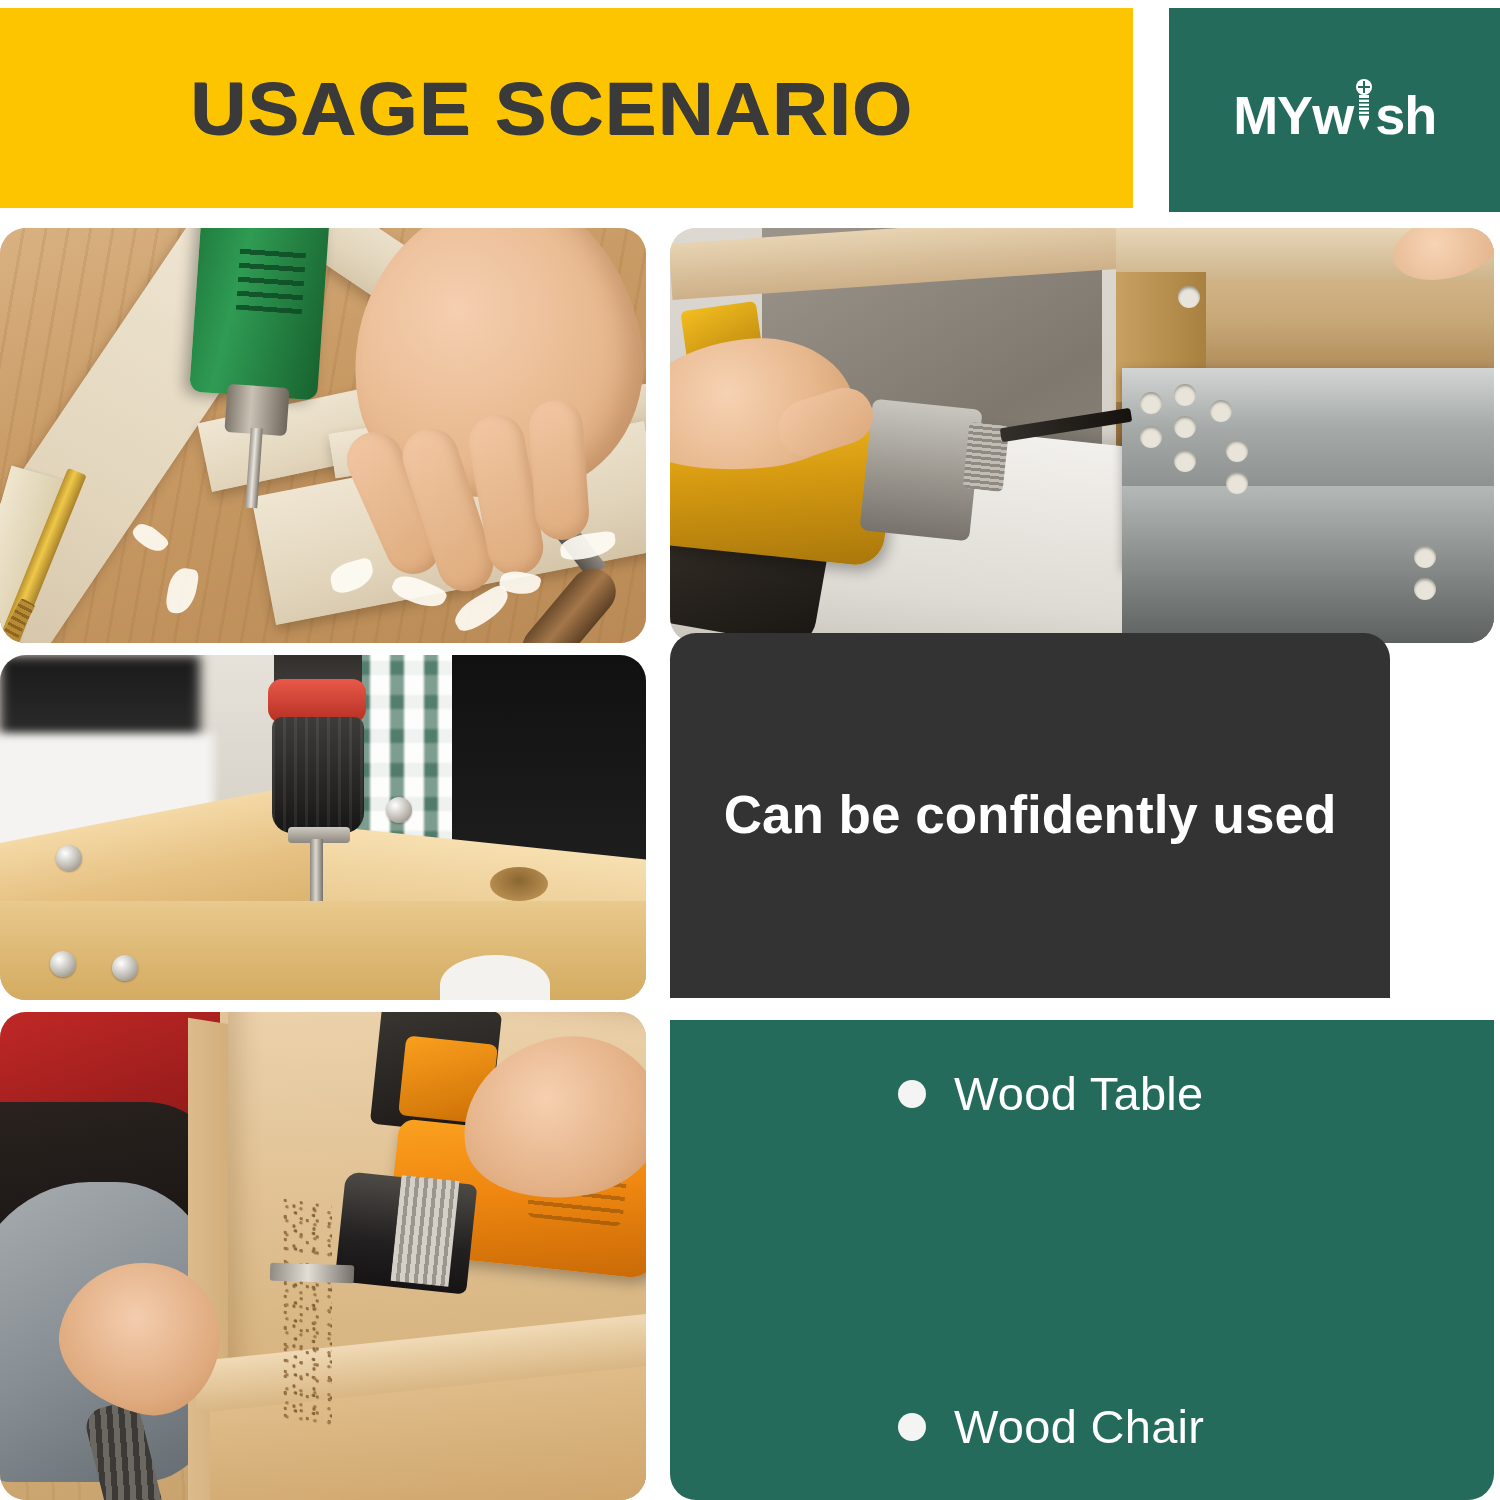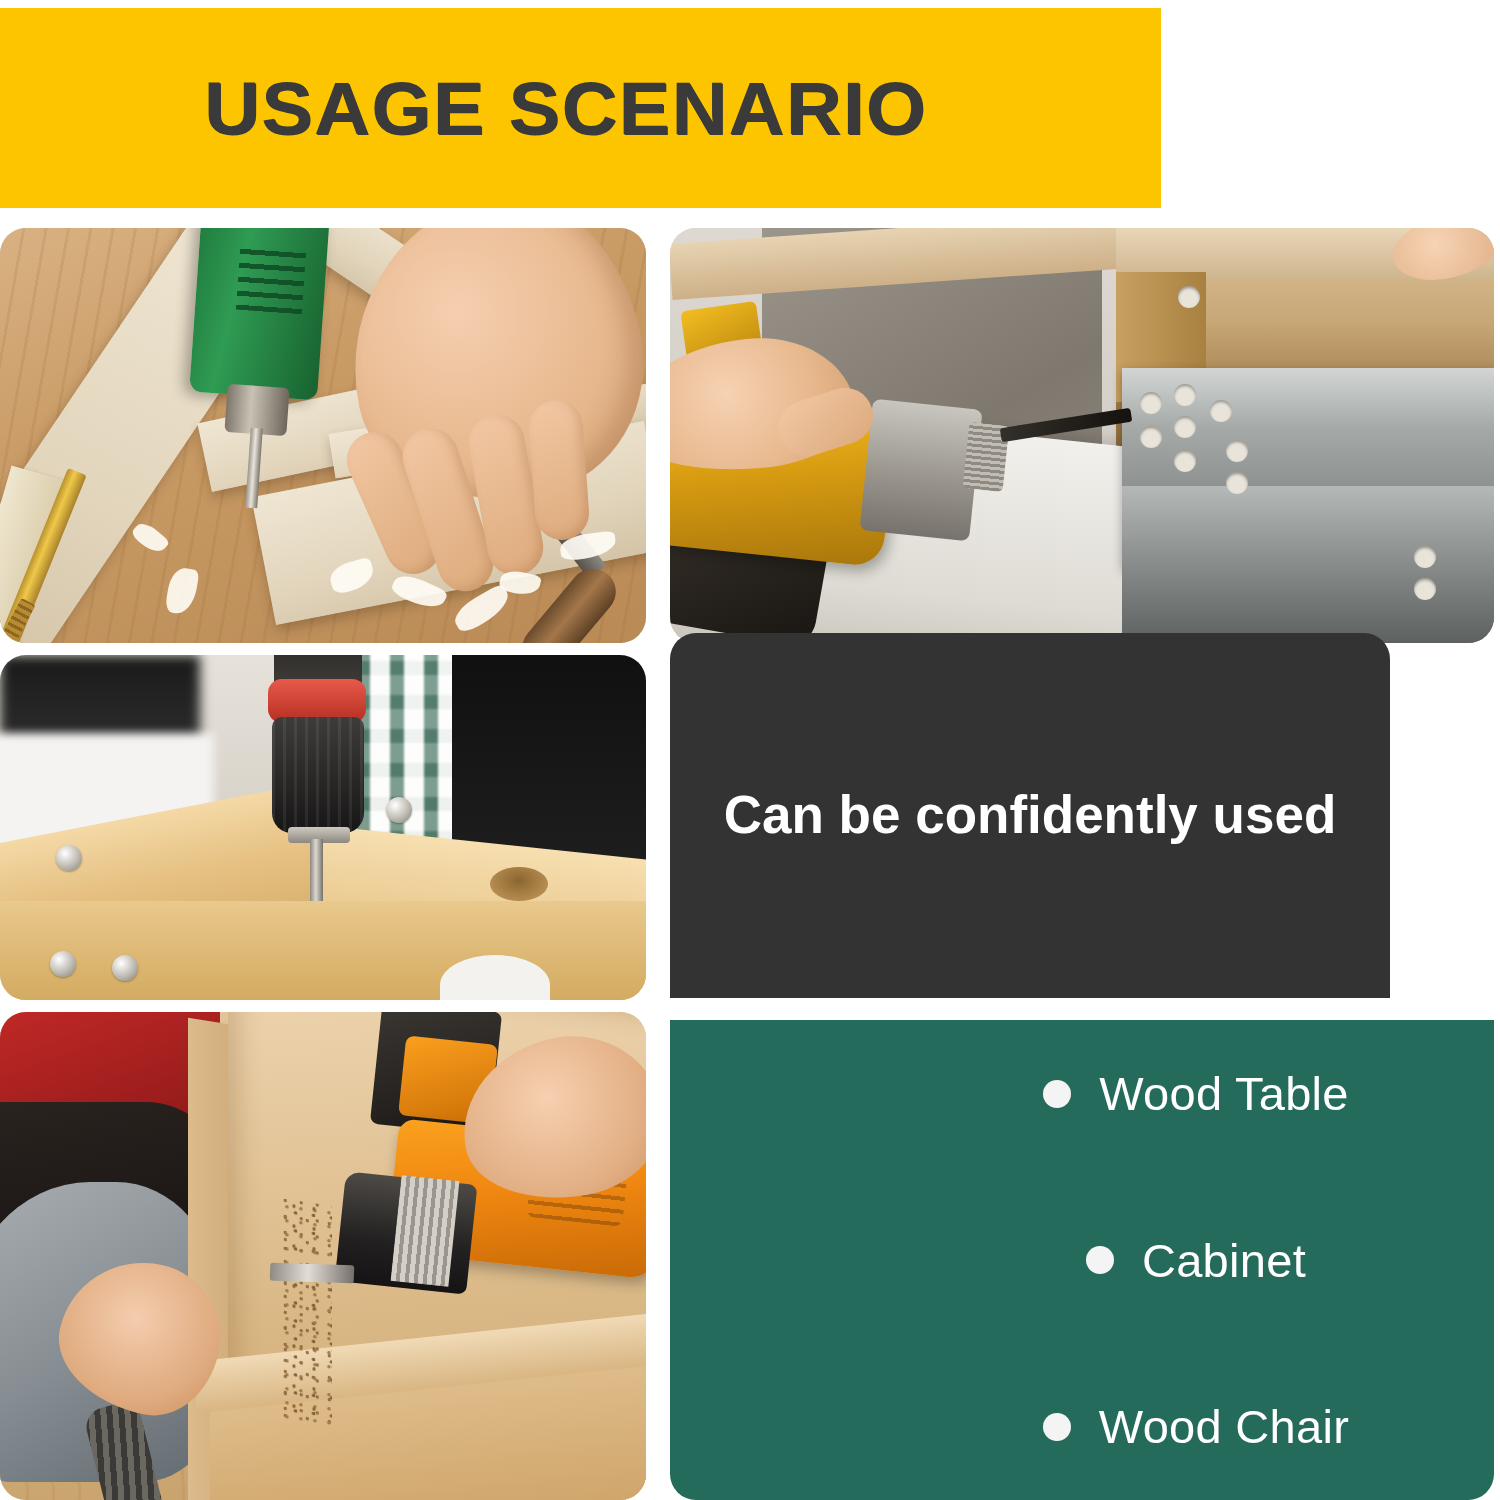--- a/index.html
+++ b/index.html
@@ -127,21 +127,20 @@
     box-sizing: border-box;
     padding: 46px 0 46px 228px;
     display: flex;
     flex-direction: column;
     justify-content: space-between;
   }
   .bullet-row {
     display: flex;
     align-items: center;
     gap: 28px;
-    justify-content: center;
   }
   .bullet-dot {
     width: 28px;
     height: 28px;
     border-radius: 50%;
     background: #f4f4f4;
     flex: 0 0 auto;
   }
   .bullet-label {
     color: #ffffff;
@@ -553,20 +552,41 @@
 </style>
 </head>
 <body>
 
 <div class="header">
 
   <div class="header-title-bar">
     <div class="header-title">USAGE SCENARIO</div>
   </div>
 
+  <div class="header-brand-bar">
+    <div class="logo">
+      <span>MY</span>
+      <span>w</span>
+      <span class="logo-screw">
+        <svg width="20" height="56" viewBox="0 0 20 56" xmlns="http://www.w3.org/2000/svg">
+          <circle cx="10" cy="9" r="8" fill="#ffffff"></circle>
+          <rect x="9" y="3" width="2" height="12" fill="#256B5C"></rect>
+          <rect x="4" y="8" width="12" height="2" fill="#256B5C"></rect>
+          <rect x="5" y="17" width="10" height="24" fill="#ffffff"></rect>
+          <rect x="5" y="20" width="10" height="1.6" fill="#256B5C"></rect>
+          <rect x="5" y="24" width="10" height="1.6" fill="#256B5C"></rect>
+          <rect x="5" y="28" width="10" height="1.6" fill="#256B5C"></rect>
+          <rect x="5" y="32" width="10" height="1.6" fill="#256B5C"></rect>
+          <rect x="5" y="36" width="10" height="1.6" fill="#256B5C"></rect>
+          <polygon points="5,41 15,41 10,52" fill="#ffffff"></polygon>
+        </svg>
+      </span>
+      <span>sh</span>
+    </div>
+  </div>
 
 </div>
 
 <div class="grid">
 
   <div class="tile tile-1">
     <div class="scene">
       <div class="t1-bench"></div>
       <div class="t1-plank t1-p1"></div>
       <div class="t1-plank t1-p2"></div>
@@ -686,24 +706,20 @@
   </div>
 
   <div class="panel-green">
 
     <div class="bullet-row">
       <span class="bullet-dot"></span>
       <span class="bullet-label">Wood Table</span>
     </div>
 
 
-    <div class="bullet-row">
-      <span class="bullet-dot"></span>
-      <span class="bullet-label">Cabinet</span>
-    </div>
 
     <div class="bullet-row">
       <span class="bullet-dot"></span>
       <span class="bullet-label">Wood Chair</span>
     </div>
 
   </div>
 
 </div>
 

